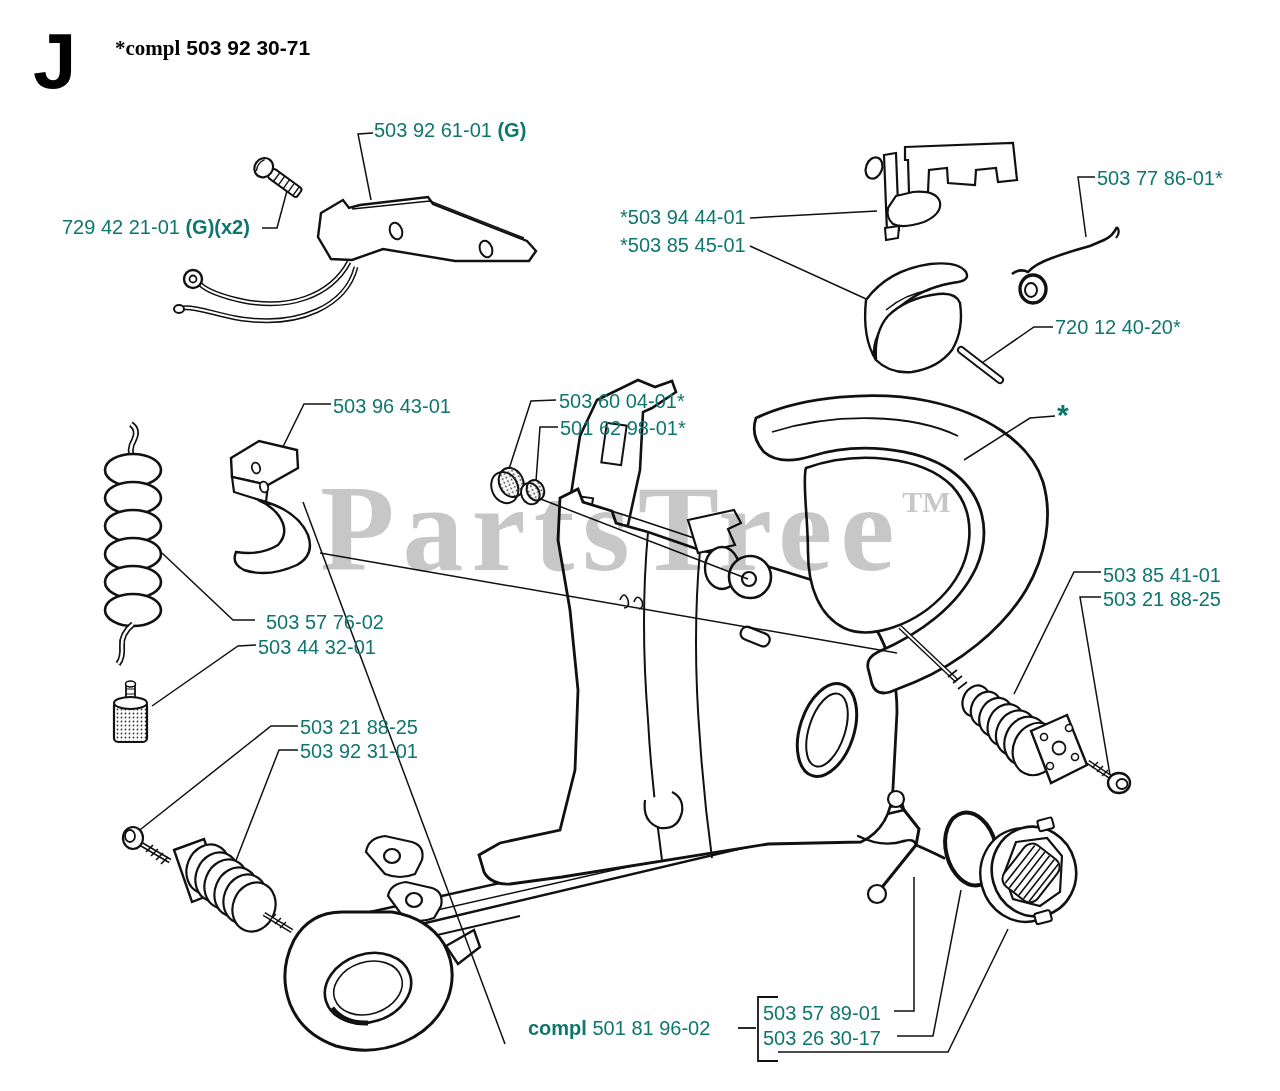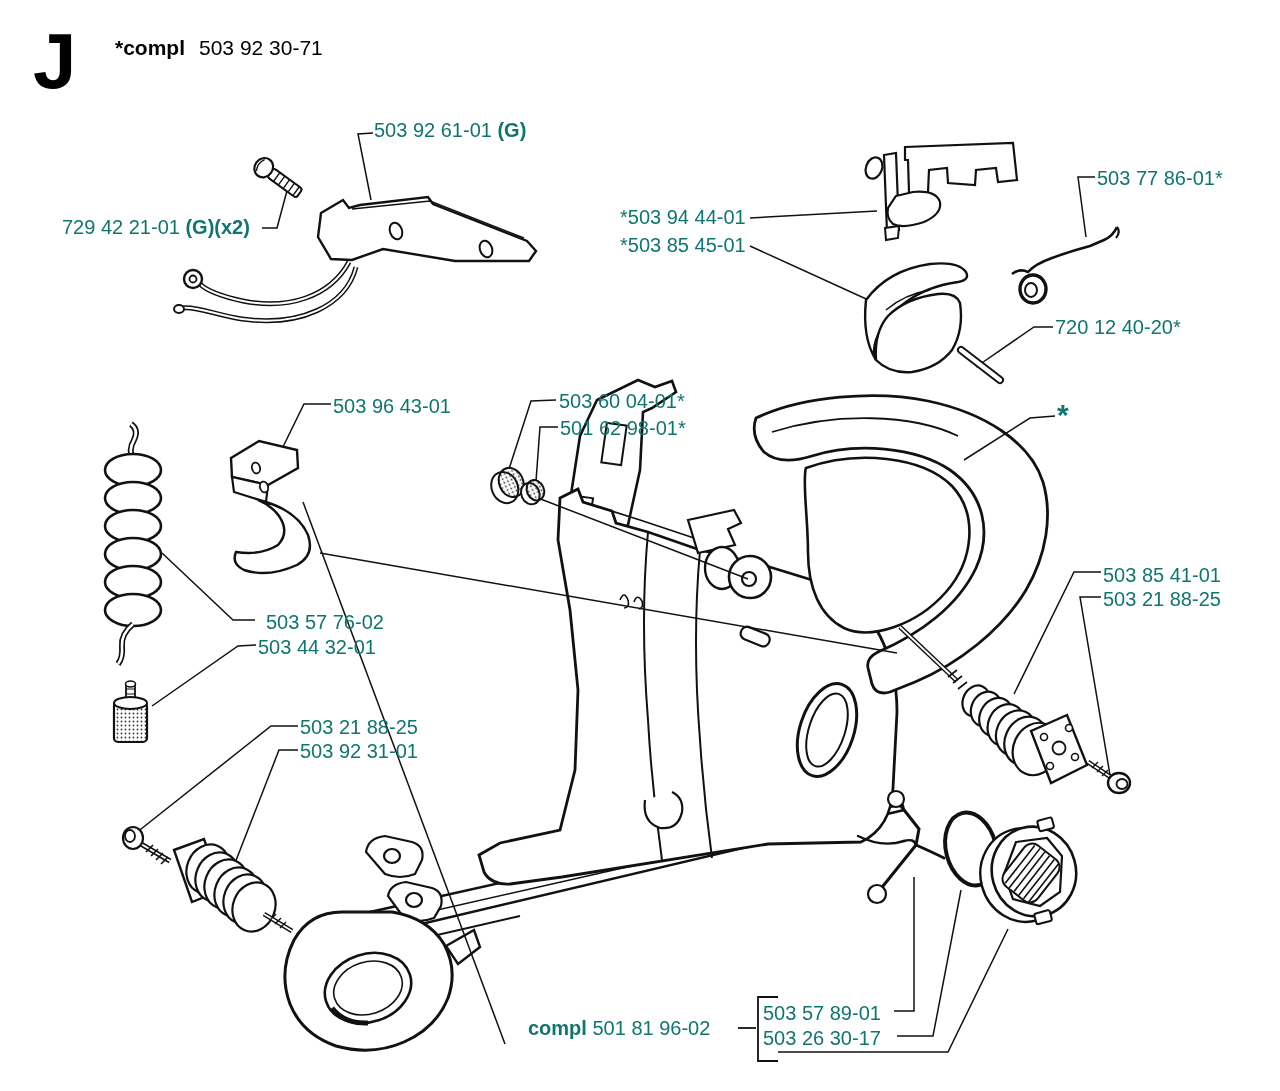--- a/index.html
+++ b/index.html
@@ -3,22 +3,22 @@
 <meta charset="utf-8">
 <style>
   html,body{margin:0;padding:0;background:#fff;}
   #stage{position:relative;width:1280px;height:1091px;background:#fff;overflow:hidden;
          font-family:"Liberation Sans",sans-serif;color:#000;}
   #lineart{position:absolute;left:0;top:0;}
   .pl{position:absolute;font-size:20px;line-height:1.15;white-space:nowrap;color:#0f766e;}
   .pl b{font-weight:bold;}
   .section-letter{position:absolute;left:33px;top:22px;font-size:78px;font-weight:bold;line-height:1;}
   .hdr{position:absolute;left:115px;top:36px;font-size:21px;white-space:nowrap;}
-  .hdr .bld{font-weight:bold;}
-  .hdr .num{margin-left:14px;}
+  .hdr .bld{font-weight:bold;font-family:Liberation Serif, serif;}
+  .hdr .num{margin-left:6px;font-weight:bold;}
   .ast{font-size:30px;font-weight:bold;}
   #watermark{position:absolute;left:320px;top:468px;
     font-family:"Liberation Serif",serif;font-weight:bold;font-size:122px;
     letter-spacing:8px;color:rgba(0,0,0,0.22);line-height:1;white-space:nowrap;}
   #watermark sup{font-size:30px;letter-spacing:0;vertical-align:58px;}
 </style>
 </head>
 <body>
 
 <div id="stage">
@@ -337,14 +337,15 @@
 <div class="pl" style="left:1103px;top:564px"><b></b><span>503 85 41-01</span><b></b></div>
 <div class="pl" style="left:1103px;top:588px"><b></b><span>503 21 88-25</span><b></b></div>
 <div class="pl" style="left:266px;top:611px"><b></b><span>503 57 76-02</span><b></b></div>
 <div class="pl" style="left:258px;top:636px"><b></b><span>503 44 32-01</span><b></b></div>
 <div class="pl" style="left:300px;top:716px"><b></b><span>503 21 88-25</span><b></b></div>
 <div class="pl" style="left:300px;top:740px"><b></b><span>503 92 31-01</span><b></b></div>
 <div class="pl" style="left:528px;top:1017px"><b>compl</b><span> 501 81 96-02</span><b></b></div>
 <div class="pl" style="left:763px;top:1002px"><b></b><span>503 57 89-01</span><b></b></div>
 <div class="pl" style="left:763px;top:1027px"><b></b><span>503 26 30-17</span><b></b></div>
 
+<div id="watermark"><span>PartsTree</span><sup>TM</sup></div>
 
 </div>
 
 </body></html>

